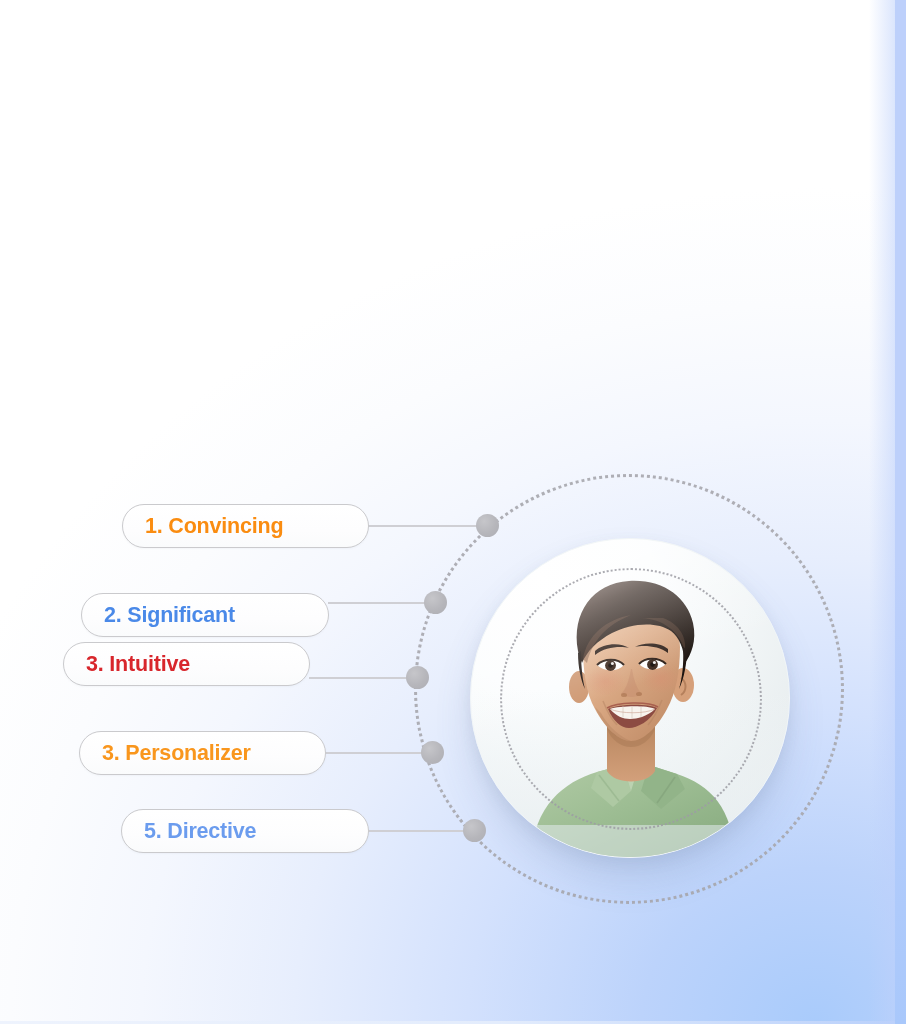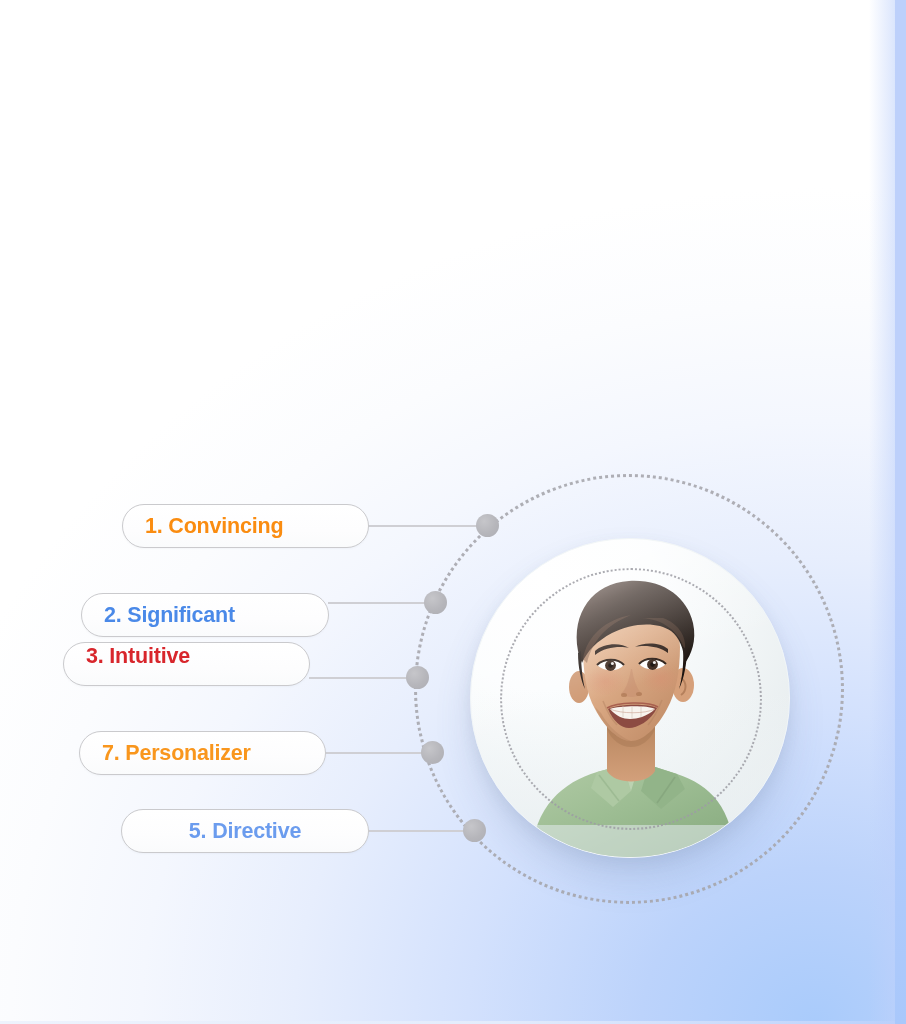--- a/index.html
+++ b/index.html
@@ -77,21 +77,21 @@
   }
   .connector-line{
     position:absolute; height:1.5px;
     background:#cfcfd4;
   }
 
   
   .pill{
     position:absolute; height:44px;
     display:flex; align-items:center;
-    padding:16px 22px;
+    padding:8px 22px;
     border:1.6px solid #cacacd;
     border-radius:22px;
     background:
       linear-gradient(180deg,#ffffff 0%,#fdfdfe 60%,#fafbfc 100%);
     box-shadow:0 1px 2px rgba(120,130,155,0.06);
     white-space:nowrap;
   }
   .pill-label{
     font-size:21.5px;
     font-weight:700;
@@ -257,18 +257,18 @@
 
 <div class="pill" style="left:81px; top:581px; width:248px;margin-top:12px;">
   <span class="pill-label" style="color:#4a89e8">2. Significant</span>
 </div>
 
 <div class="pill" style="left:63px; top:642px; width:247px;align-items:flex-end;">
   <span class="pill-label" style="color:#d8262c">3. Intuitive</span>
 </div>
 
 <div class="pill" style="left:79px; top:731px; width:247px;">
-  <span class="pill-label" style="color:#f9961d">7. Personalizer</span>
-</div>
-
-<div class="pill" style="left:121px; top:809px; width:248px;justify-content:center;">
+  <span class="pill-label" style="color:#f9961d">3. Personalizer</span>
+</div>
+
+<div class="pill" style="left:121px; top:809px; width:248px;">
   <span class="pill-label" style="color:#6b9cee">5. Directive</span>
 </div>
 
 </body></html>

